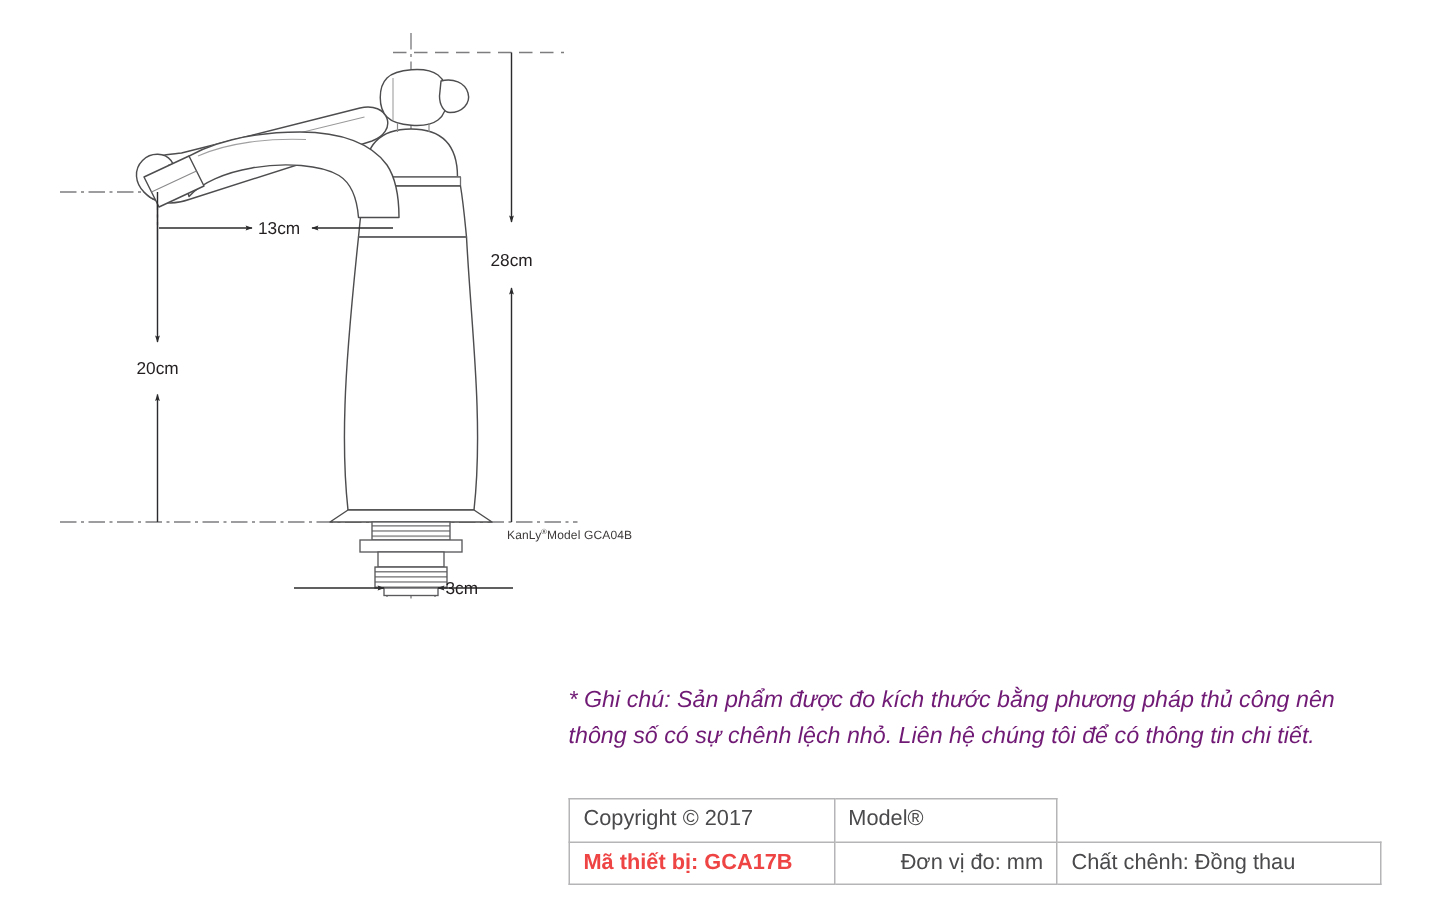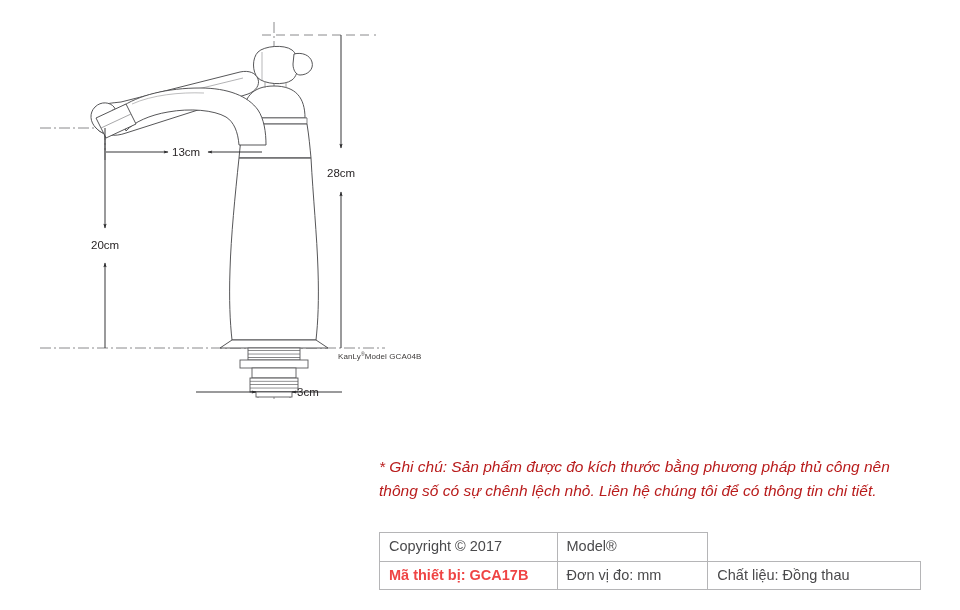--- a/index.html
+++ b/index.html
@@ -47,21 +47,21 @@
 
   
   #note-block {
     position: absolute;
     left: 379px;
     top: 455px;
     width: 540px;
     font-size: 15.5px;
     font-style: italic;
     line-height: 1.52;
-    color: #b91c1c;
+    color: #701a75;
     font-family: "Liberation Sans", sans-serif;
   }
 
   
   #spec-table {
     position: absolute;
     left: 379px;
     top: 532px;
     width: 542px;
     border-collapse: collapse;
@@ -84,21 +84,21 @@
     color: #ef4444;
   }
   #spec-table tr.row-device td.cell-unit,
   #spec-table tr.row-device td.cell-material {
     font-weight: normal;
     color: #4a4a4c;
   }
   .cell-copyright { width: 168px; }
   .cell-brand     { width: 150px; }
   .cell-device    { width: 168px; }
-  .cell-unit      { width: 150px; }
+  .cell-unit      { width: 150px; text-align: right; }
   .cell-material  { width: 224px; }
 </style>
 </head>
 <body>
 
 <div id="drawing-stage">
   <svg class="tech-drawing" viewBox="0 0 960 610" xmlns="http://www.w3.org/2000/svg">
 
     <defs>
       <marker id="arrowDown" viewBox="0 0 10 10" refX="5" refY="9" markerWidth="5" markerHeight="7" orient="auto-start-reverse">
@@ -232,16 +232,16 @@
 <table id="spec-table">
   <tbody>
     <tr class="row-copyright">
       <td class="cell-copyright">Copyright © 2017</td>
       <td class="cell-brand">Model®</td>
       <td class="blank-cell"></td>
     </tr>
     <tr class="row-device">
       <td class="cell-device">Mã thiết bị: GCA17B</td>
       <td class="cell-unit">Đơn vị đo: mm</td>
-      <td class="cell-material">Chất liệu: Đồng thau</td>
+      <td class="cell-material">Chất chênh: Đồng thau</td>
     </tr>
   </tbody>
 </table>
 
 </body></html>

